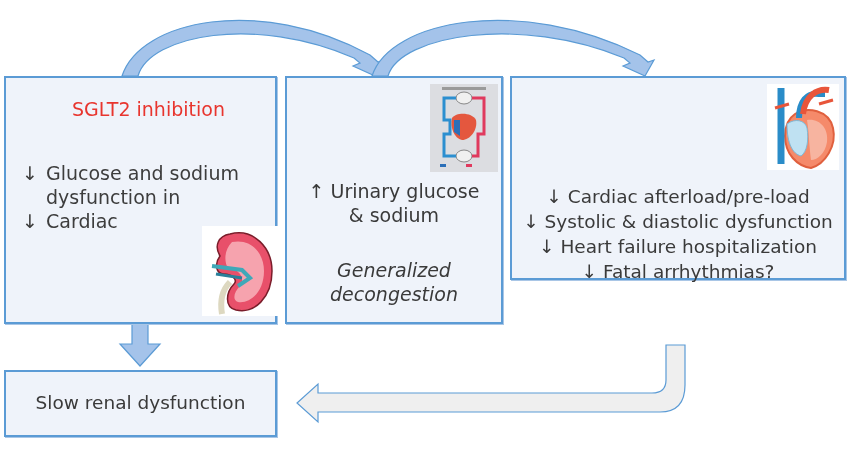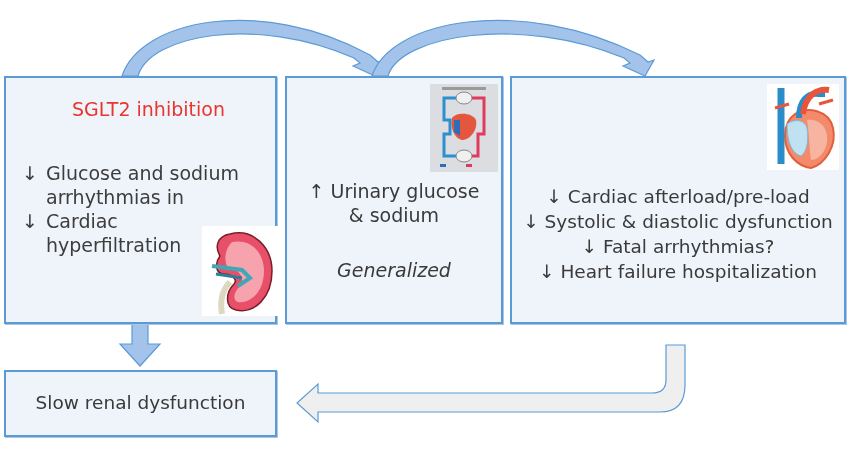--- a/index.html
+++ b/index.html
@@ -2,21 +2,21 @@
 <html><head>
 <meta charset="utf-8">
 <style>
   html, body { margin:0; padding:0; background:#ffffff; }
   body { width:850px; height:451px; position:relative; overflow:hidden;
          font-family:"DejaVu Sans", sans-serif; color:#3a3a3a; }
   .box { position:absolute; box-sizing:border-box; background:#eff3fa;
          border:2px solid #5b9bd5; box-shadow: 1px 1px 0 #a9c6e6; }
   #b1 { left:4px; top:76px; width:273px; height:248px; }
   #b2 { left:285px; top:76px; width:218px; height:248px; }
-  #b3 { left:510px; top:76px; width:336px; height:248px; }
+  #b3 { left:510px; top:76px; width:336px; height:204px; }
   #b4 { left:4px; top:370px; width:273px; height:67px; }
   .title-red { position:absolute; left:0; right:0; top:20px; text-align:center;
                color:#e8352e; font-size:19px;margin-left:16px; }
   .b1-list { position:absolute; left:16px; top:83px; font-size:19px; line-height:24px; color:#3d3d3d; }
   .b1-item { display:flex; }
   .b1-item .arr { width:24px; flex:none; }
   .b2-text { position:absolute; left:0; right:0; top:101px; text-align:center; font-size:19px; line-height:24px; }
   .b2-ital { position:absolute; left:0; right:0; top:180px; text-align:center; font-size:19px; line-height:24px; font-style:italic; }
   .b3-list { position:absolute; left:0; right:0; top:106px; text-align:center; font-size:18.5px; line-height:25px; }
   .b4-text { position:absolute; left:0; right:0; top:20px; text-align:center; font-size:18.5px; }
@@ -40,28 +40,27 @@
   <path d="M666,345 L685,345 L685,385 Q685,412 660,412 L318,412 L318,422 L297,403 L318,384 L318,393 L652,393 Q666,393 666,380 Z" fill="#efefef" stroke="#5b9bd5" stroke-width="1.2"></path>
 </svg>
 
 <div class="box" id="b1">
   <div class="title-red">SGLT2 inhibition</div>
   <div class="b1-list">
     <div class="b1-item">
       <span class="arr">↓</span>
       <span>
         <span>Glucose and sodium</span><br>
-        <span>arrhythmias in</span><br>
+        <span>dysfunction in</span><br>
       </span>
     </div>
     <div class="b1-item">
       <span class="arr">↓</span>
       <span>
         <span>Cardiac</span><br>
-        <span>hyperfiltration</span>
       </span>
     </div>
   </div>
   <div class="pic" id="kidney">
     <svg width="76" height="90" viewBox="0 0 76 90">
       <path d="M28,8 C52,2 70,22 70,45 C70,72 52,88 34,84 C22,81 24,66 32,58 C36,54 30,48 22,48 C14,48 12,38 18,30 C12,20 16,10 28,8 Z" fill="#e8506a" stroke="#7a1d2a" stroke-width="1.5"></path>
       <path d="M30,16 C50,12 62,28 62,45 C62,66 48,78 36,76 C30,74 32,66 38,60 C44,52 36,42 26,42 C22,36 22,24 30,16 Z" fill="#f6a3ae"></path>
       <path d="M10,40 L40,44 L48,52 L36,60" fill="none" stroke="#3fa8b8" stroke-width="4"></path>
       <path d="M14,48 L40,52" fill="none" stroke="#2a7f9a" stroke-width="3"></path>
       <path d="M28,56 C20,64 18,76 20,88" fill="none" stroke="#ddd8c0" stroke-width="6"></path>
@@ -83,39 +82,40 @@
       <rect x="10" y="80" width="6" height="3" fill="#2c6fb8"></rect>
       <rect x="36" y="80" width="6" height="3" fill="#e03a5e"></rect>
     </svg>
   </div>
   <div class="b2-text">
     <span>↑ Urinary glucose</span><br>
     <span>&amp; sodium</span>
   </div>
   <div class="b2-ital">
     <span>Generalized</span><br>
+    <span>decongestion</span>
   </div>
 </div>
 
 <div class="box" id="b3">
   <div class="pic" id="heart">
     <svg width="72" height="86" viewBox="0 0 72 86">
       <path d="M28,30 C40,22 62,26 66,44 C70,62 58,80 44,84 C30,82 18,70 18,52 C18,42 22,34 28,30 Z" fill="#f58a6a" stroke="#e0603e" stroke-width="2"></path>
       <path d="M40,36 C52,34 62,44 60,58 C58,70 50,76 44,76 C42,60 42,48 40,36 Z" fill="#f7b4a0"></path>
       <path d="M20,40 C28,34 38,36 40,44 C42,56 40,68 34,72 C26,70 20,60 20,40 Z" fill="#bfe1f2" stroke="#7fb8d6" stroke-width="1"></path>
       <path d="M14,4 L14,80" stroke="#2a8cc8" stroke-width="7" fill="none"></path>
       <path d="M32,34 C32,18 40,8 52,10 L58,10" stroke="#2a8cc8" stroke-width="6" fill="none"></path>
       <path d="M36,30 C38,12 50,4 62,6" stroke="#e8553a" stroke-width="6" fill="none"></path>
       <path d="M52,20 L66,16" stroke="#e8553a" stroke-width="3" fill="none"></path>
       <path d="M8,24 L22,20" stroke="#e8553a" stroke-width="3" fill="none"></path>
     </svg>
   </div>
   <div class="b3-list">
     <div>↓ Cardiac afterload/pre-load</div>
     <div>↓  Systolic &amp; diastolic dysfunction</div>
+    <div>↓ Heart failure hospitalization</div>
     <div>↓ Fatal arrhythmias?</div>
-    <div>↓ Heart failure hospitalization</div>
   </div>
 </div>
 
 <div class="box" id="b4">
   <div class="b4-text">Slow renal dysfunction</div>
 </div>
 
 </body></html>

